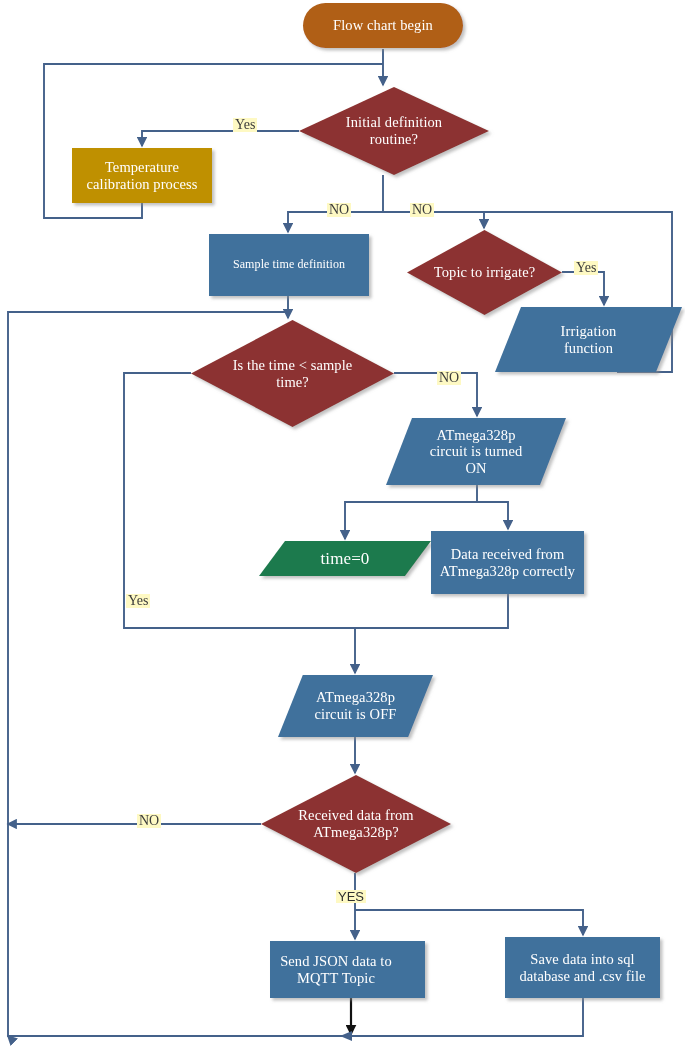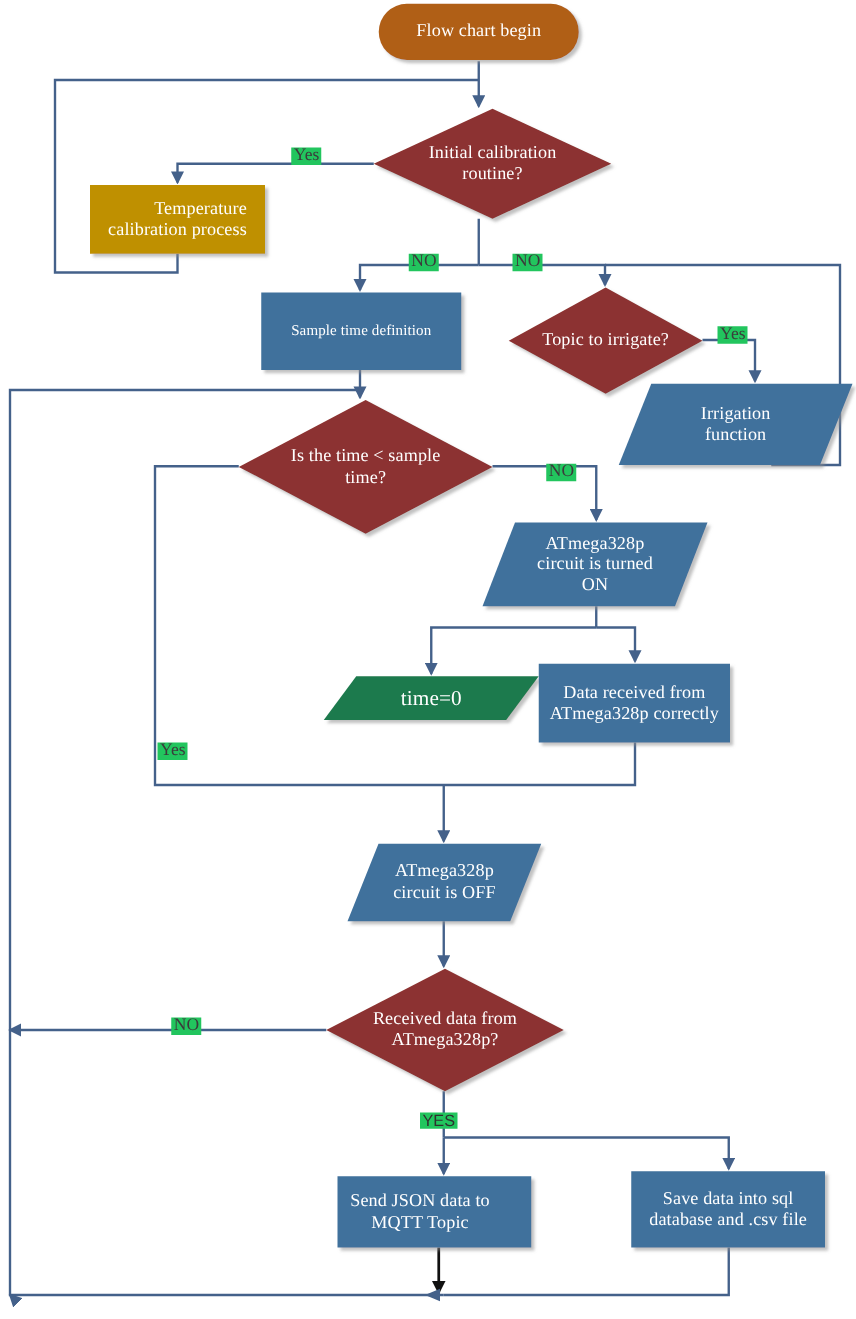--- a/index.html
+++ b/index.html
@@ -36,21 +36,21 @@
     line-height: 1.14;
     pointer-events: none;
     white-space: pre-line;
     letter-spacing: 0.1px;
   }
   .edge-label {
     position: absolute;
     color: #3b3b3b;
     font-family: "Liberation Serif", "DejaVu Serif", serif;
     font-size: 14px;
-    background: #22c55e;
+    background: #fef9c3;
     padding: 0 2px;
     line-height: 1;
     white-space: nowrap;
   }
   .edge-label.sans {
     font-family: "Liberation Sans", "DejaVu Sans", sans-serif;
     font-size: 13px;
     color: #2f2f2f;
   }
 </style>
@@ -111,23 +111,23 @@
         <rect x="431" y="531" width="153" height="63" fill="#41719c" stroke="none" filter="url(#soft-shadow)"></rect>
         <polygon points="302.8,675 433,675 408.2,737 278,737" fill="#41719c" stroke="none" filter="url(#soft-shadow)"></polygon>
         <polygon points="356,775 451,824 356,873 261,824" fill="#8c3330" stroke="none" filter="url(#soft-shadow)"></polygon>
         <rect x="270" y="941" width="155" height="57" fill="#41719c" stroke="none" filter="url(#soft-shadow)"></rect>
         <rect x="505" y="937" width="155" height="61" fill="#41719c" stroke="none" filter="url(#soft-shadow)"></rect>
       </g>
   </svg>
 
   <div id="node-label-layer">
       <div class="node-label" style="left: 303px; top: 3px; width: 160px; height: 45px;">Flow chart begin</div>
-      <div class="node-label" style="left: 299px; top: 87px; width: 190px; height: 88px;">Initial calibration
+      <div class="node-label" style="left: 299px; top: 87px; width: 190px; height: 88px;">Initial definition
 routine?</div>
-      <div class="node-label" style="left: 72px; top: 148px; width: 140px; height: 55px; text-align: right;">Temperature
+      <div class="node-label" style="left: 72px; top: 148px; width: 140px; height: 55px;">Temperature
 calibration process</div>
       <div class="node-label" style="left: 209px; top: 234px; width: 160px; height: 62px; font-size: 12px;">Sample time definition</div>
       <div class="node-label" style="left: 407px; top: 230px; width: 155px; height: 85px;">Topic to irrigate?</div>
       <div class="node-label" style="left: 495px; top: 307px; width: 187px; height: 65px;">Irrigation
 function</div>
       <div class="node-label" style="left: 191px; top: 320px; width: 203px; height: 107px;">Is the time &lt; sample
 time?</div>
       <div class="node-label" style="left: 386px; top: 418px; width: 180px; height: 67px;">ATmega328p
 circuit is turned
 ON</div>

